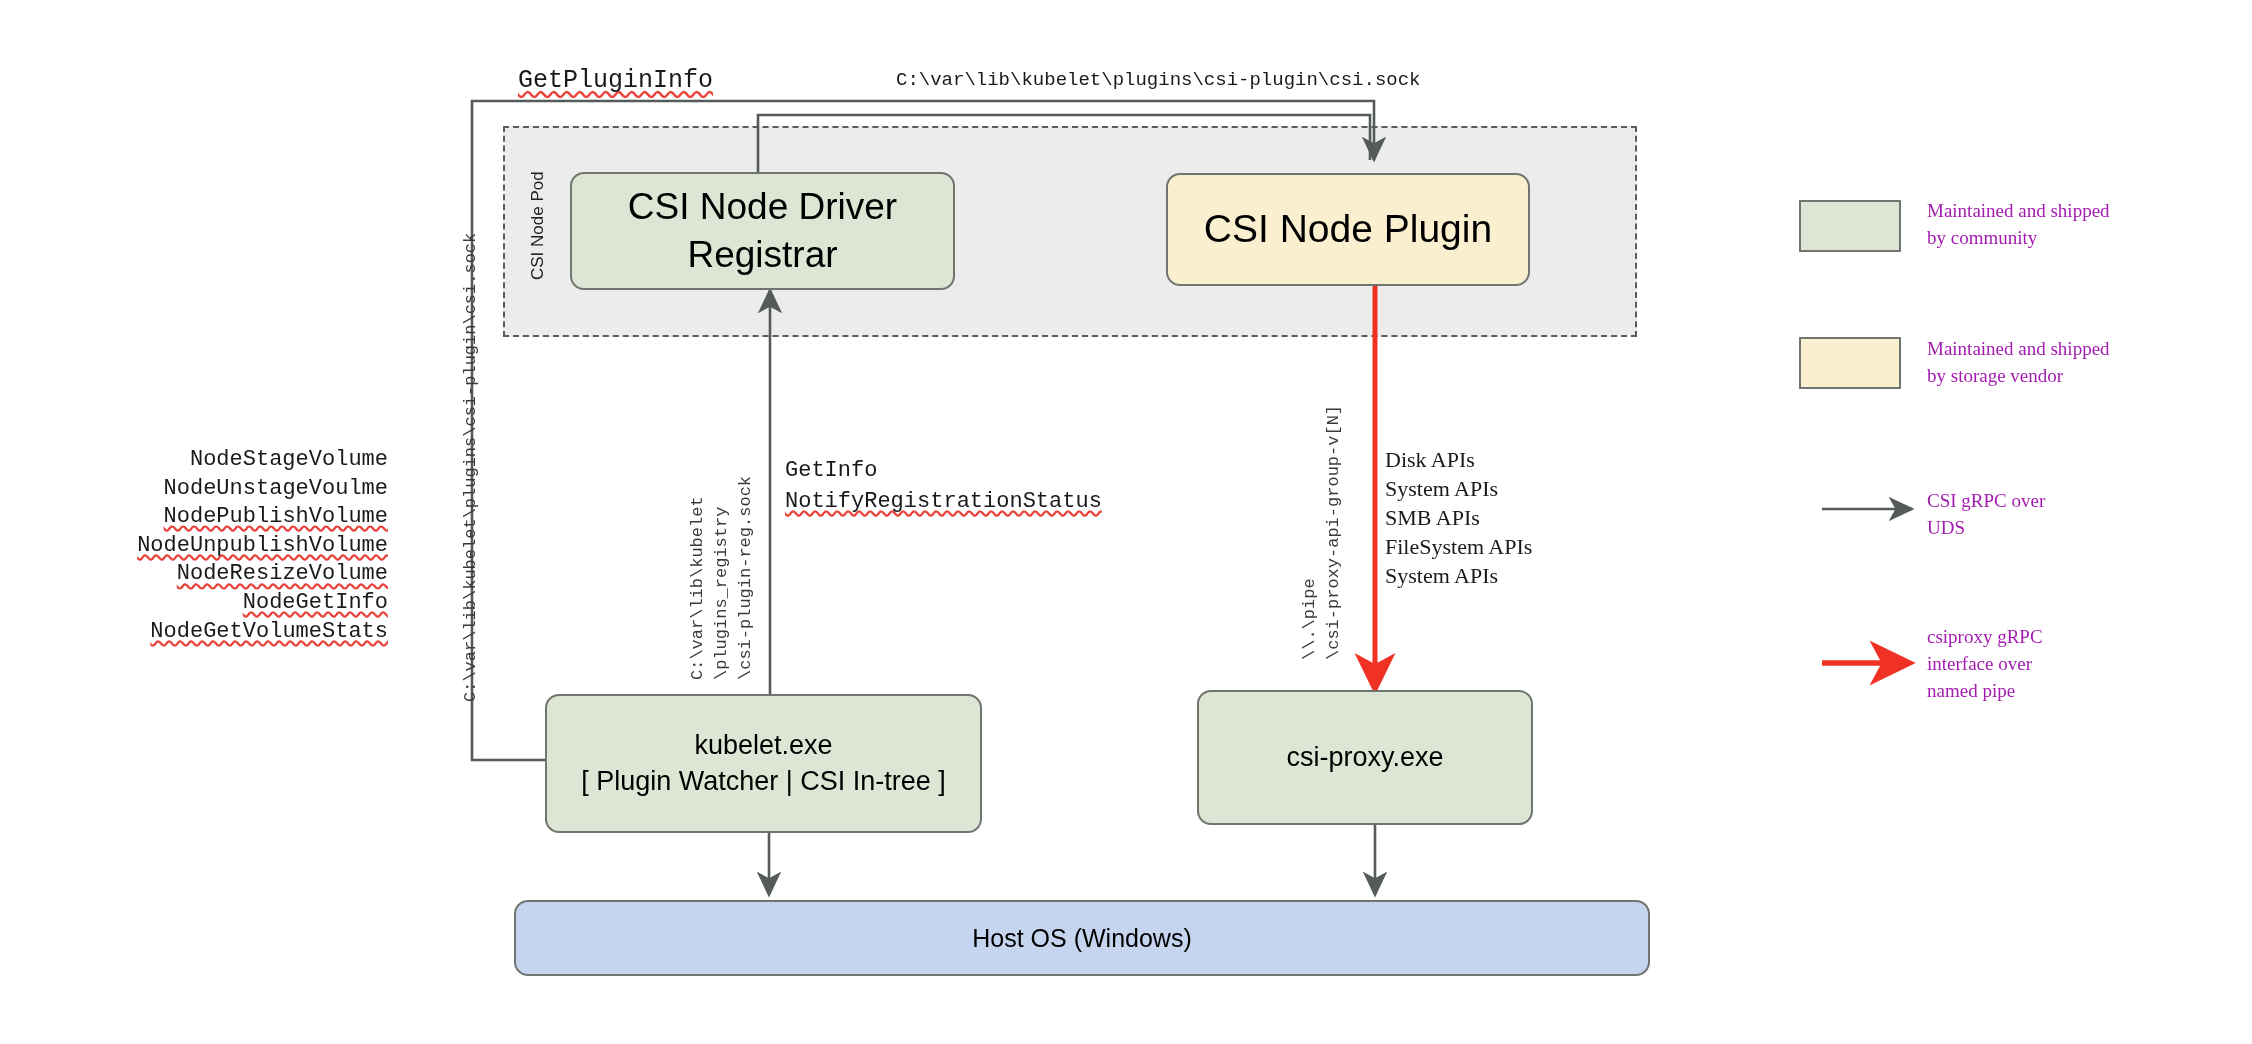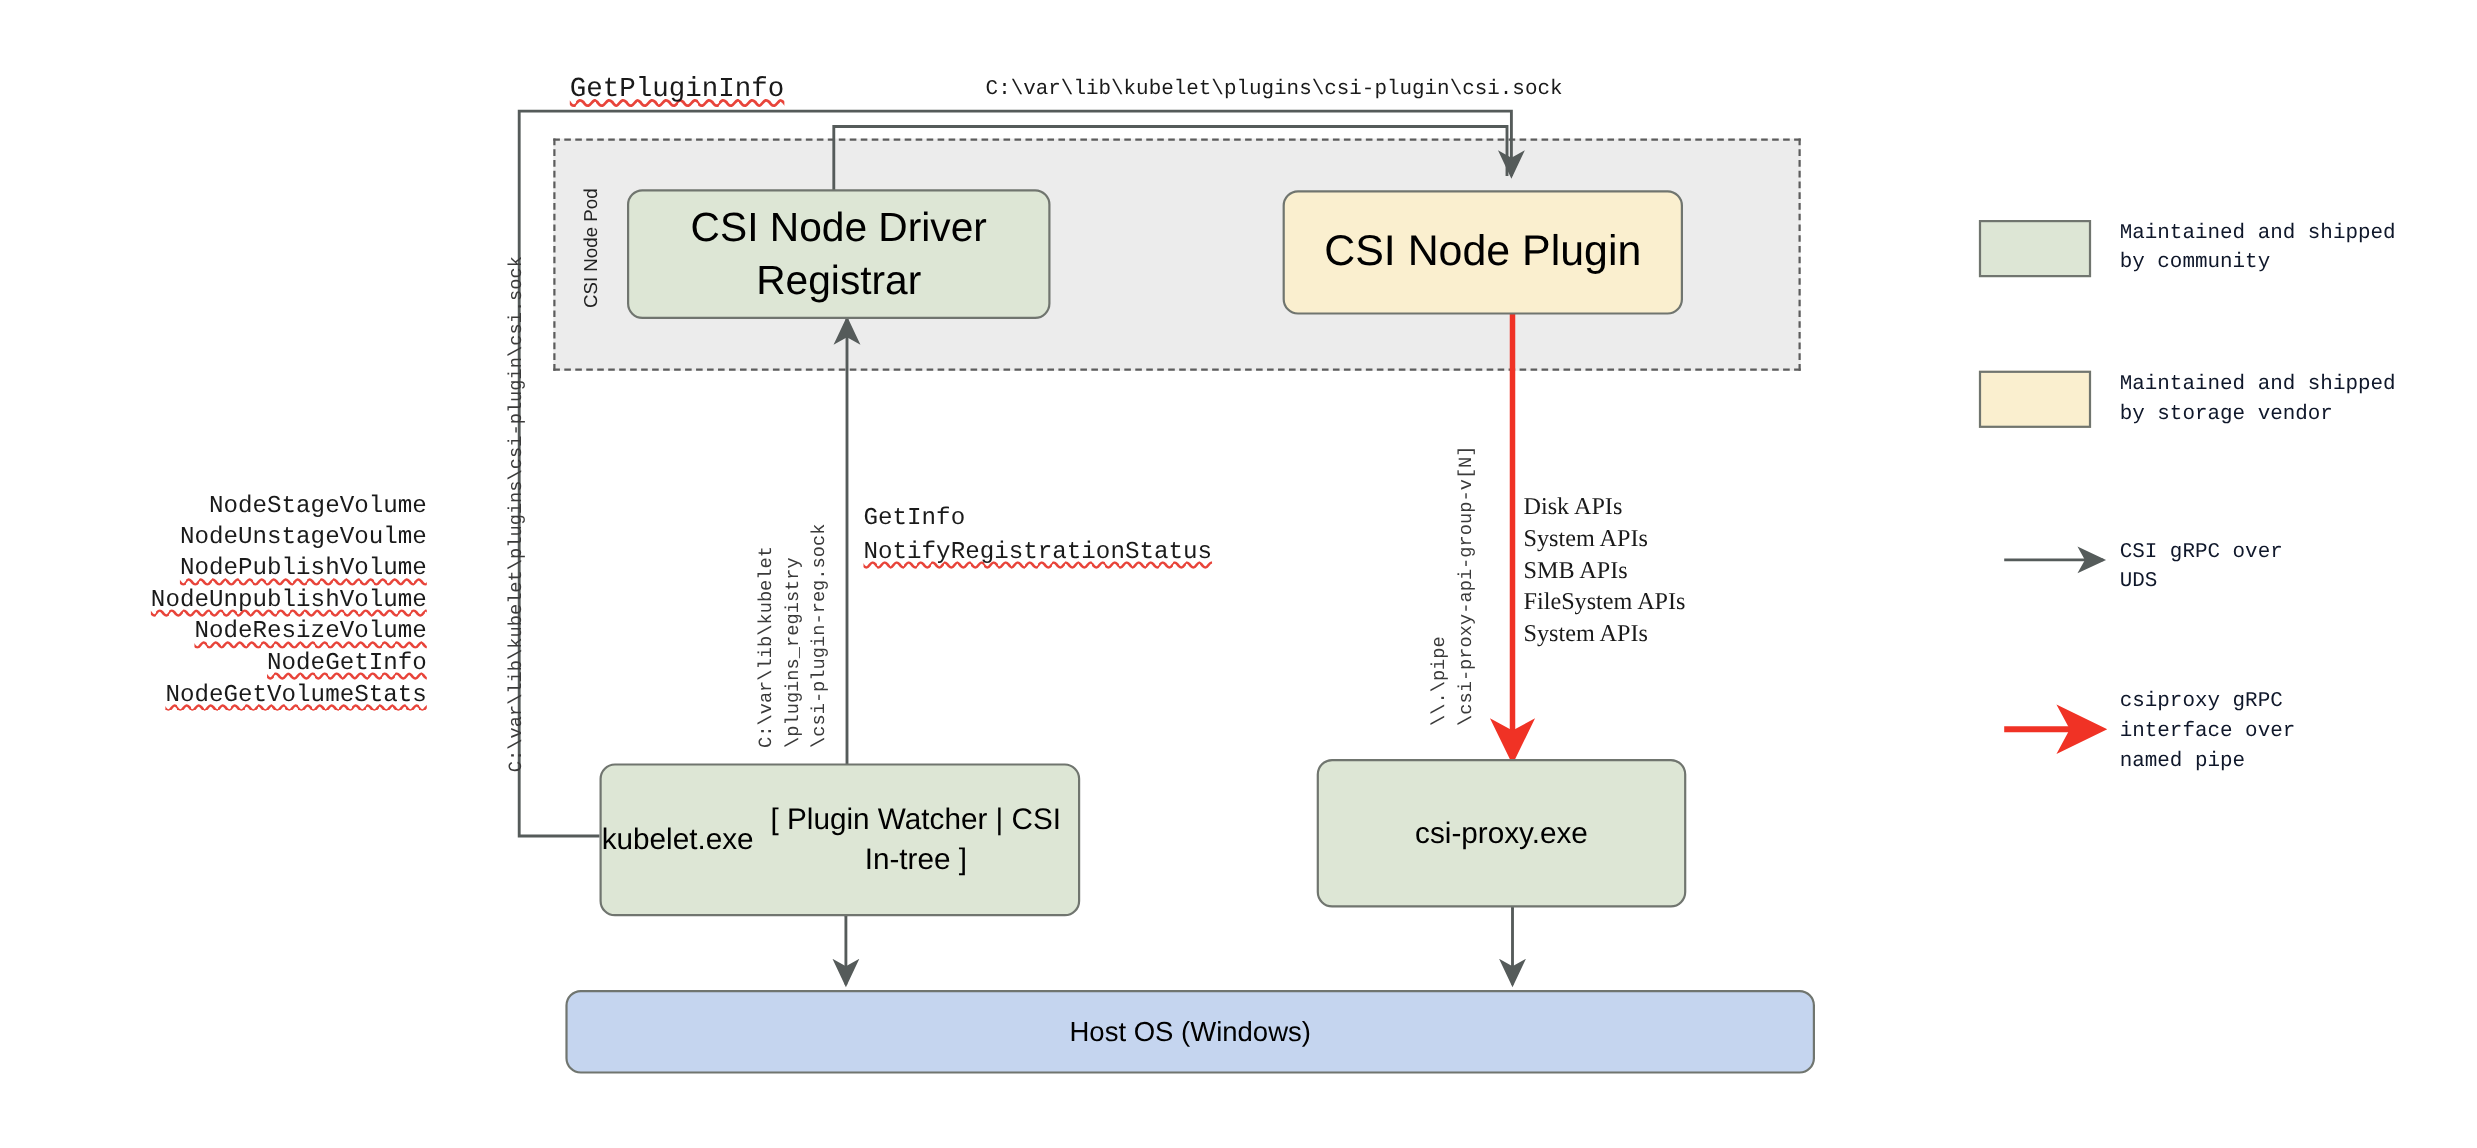--- a/index.html
+++ b/index.html
@@ -37,21 +37,21 @@
   .node.green{background:#dde6d5;}
   .node.yellow{background:#faefcf;}
   .node.blue{background:#c5d5ef;}
 
   .podbox{position:absolute;box-sizing:border-box;background:#ececec;border:2px dashed #5c5c5c;}
 
   .vlabel{position:absolute;transform-origin:0 0;white-space:nowrap;}
   .vlabel.pod{font-family:"Liberation Sans",sans-serif;font-size:17px;color:#222;}
 
   .legend-sw{position:absolute;box-sizing:border-box;border:2px solid #70756f;}
-  .legend-txt{position:absolute;font-family:Liberation Mono, monospace;font-size:19px;color:#0f172a;line-height:1.42;white-space:pre-line;}
+  .legend-txt{position:absolute;font-family:Liberation Serif, serif;font-size:19px;color:#a21caf;line-height:1.42;white-space:pre-line;}
 </style>
 </head>
 <body>
 
 <div id="stage">
 
   <div class="podbox" style="left:503px;top:126px;width:1134px;height:211px;"></div>
 
   <svg class="layer">
     <defs>
@@ -98,21 +98,21 @@
   <div class="vlabel code-vert" style="left:1324px;top:660px;transform:rotate(-90deg);">\csi-proxy-api-group-v[N]</div>
 
   <div class="node green" style="left:570px;top:172px;width:385px;height:118px;font-size:37px;">
     <span>CSI Node Driver Registrar</span>
   </div>
 
   <div class="node yellow" style="left:1166px;top:173px;width:364px;height:113px;font-size:39px;">
     <span>CSI Node Plugin</span>
   </div>
 
-  <div class="node green" style="left:545px;top:694px;width:437px;height:139px;font-size:27px;flex-direction:row;">
+  <div class="node green" style="left:545px;top:694px;width:437px;height:139px;font-size:27px;flex-direction:column;">
     <span>kubelet.exe</span>
     <span>[ Plugin Watcher | CSI In-tree ]</span>
   </div>
 
   <div class="node blue" style="left:514px;top:900px;width:1136px;height:76px;font-size:25px;">
     <span>Host OS (Windows)</span>
   </div>
 
   <div class="node green" style="left:1197px;top:690px;width:336px;height:135px;font-size:27px;">
     <span>csi-proxy.exe</span>

